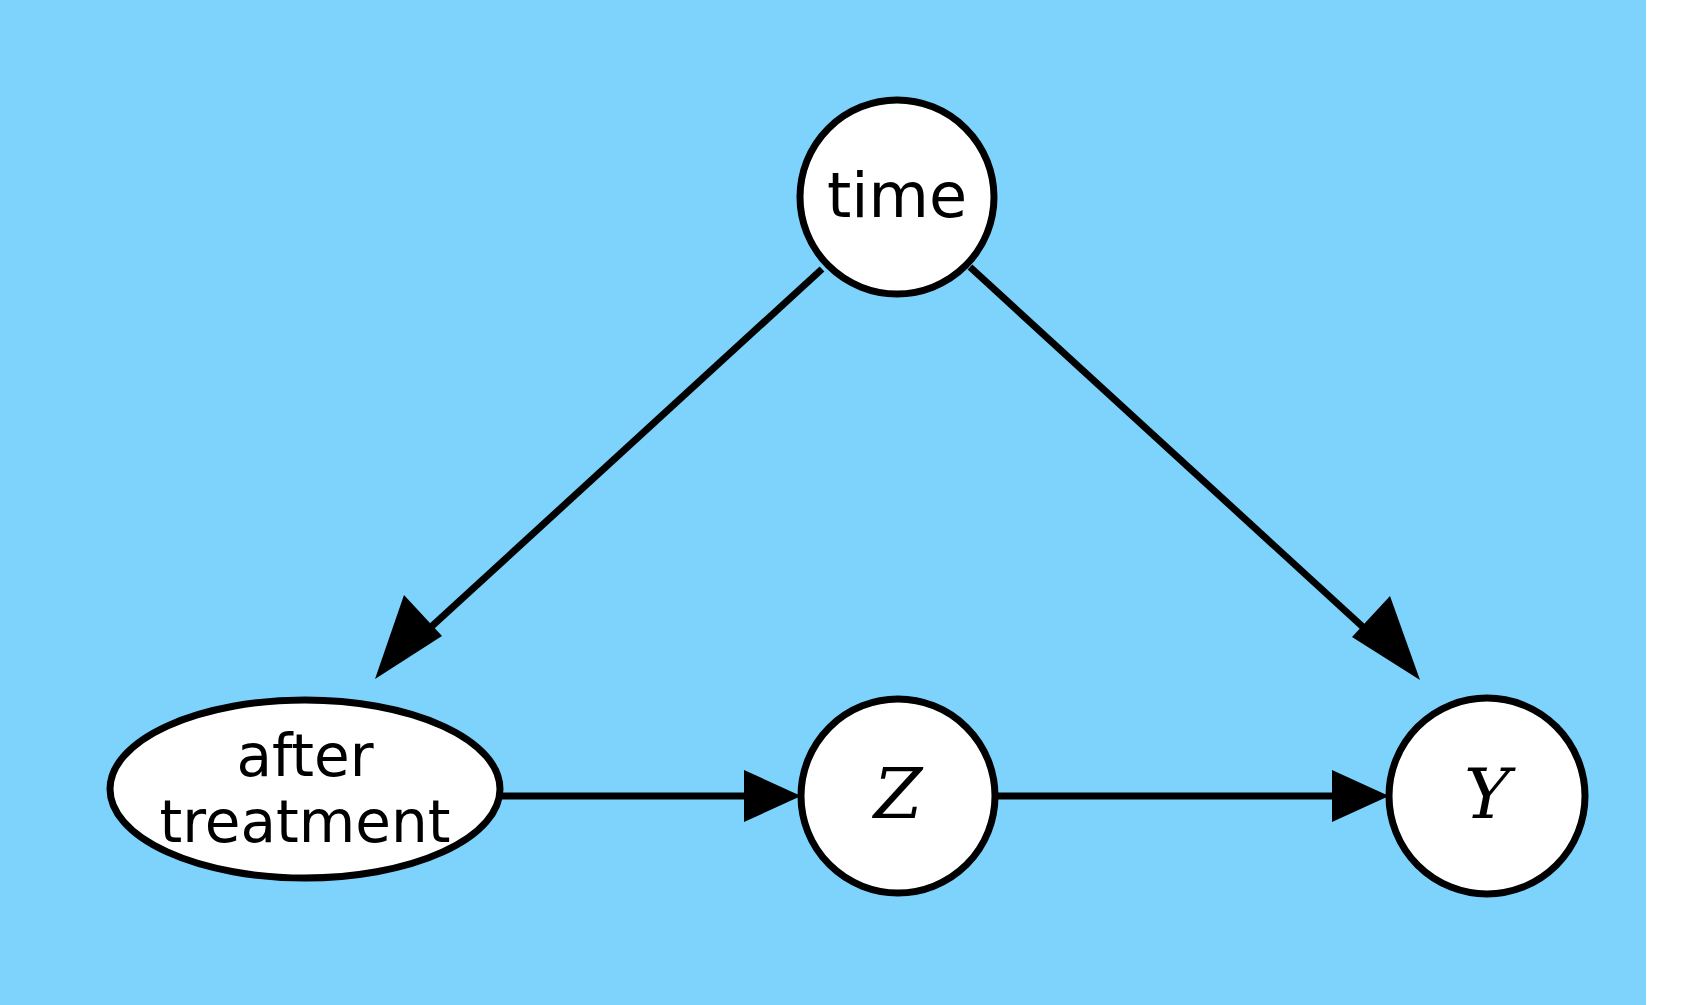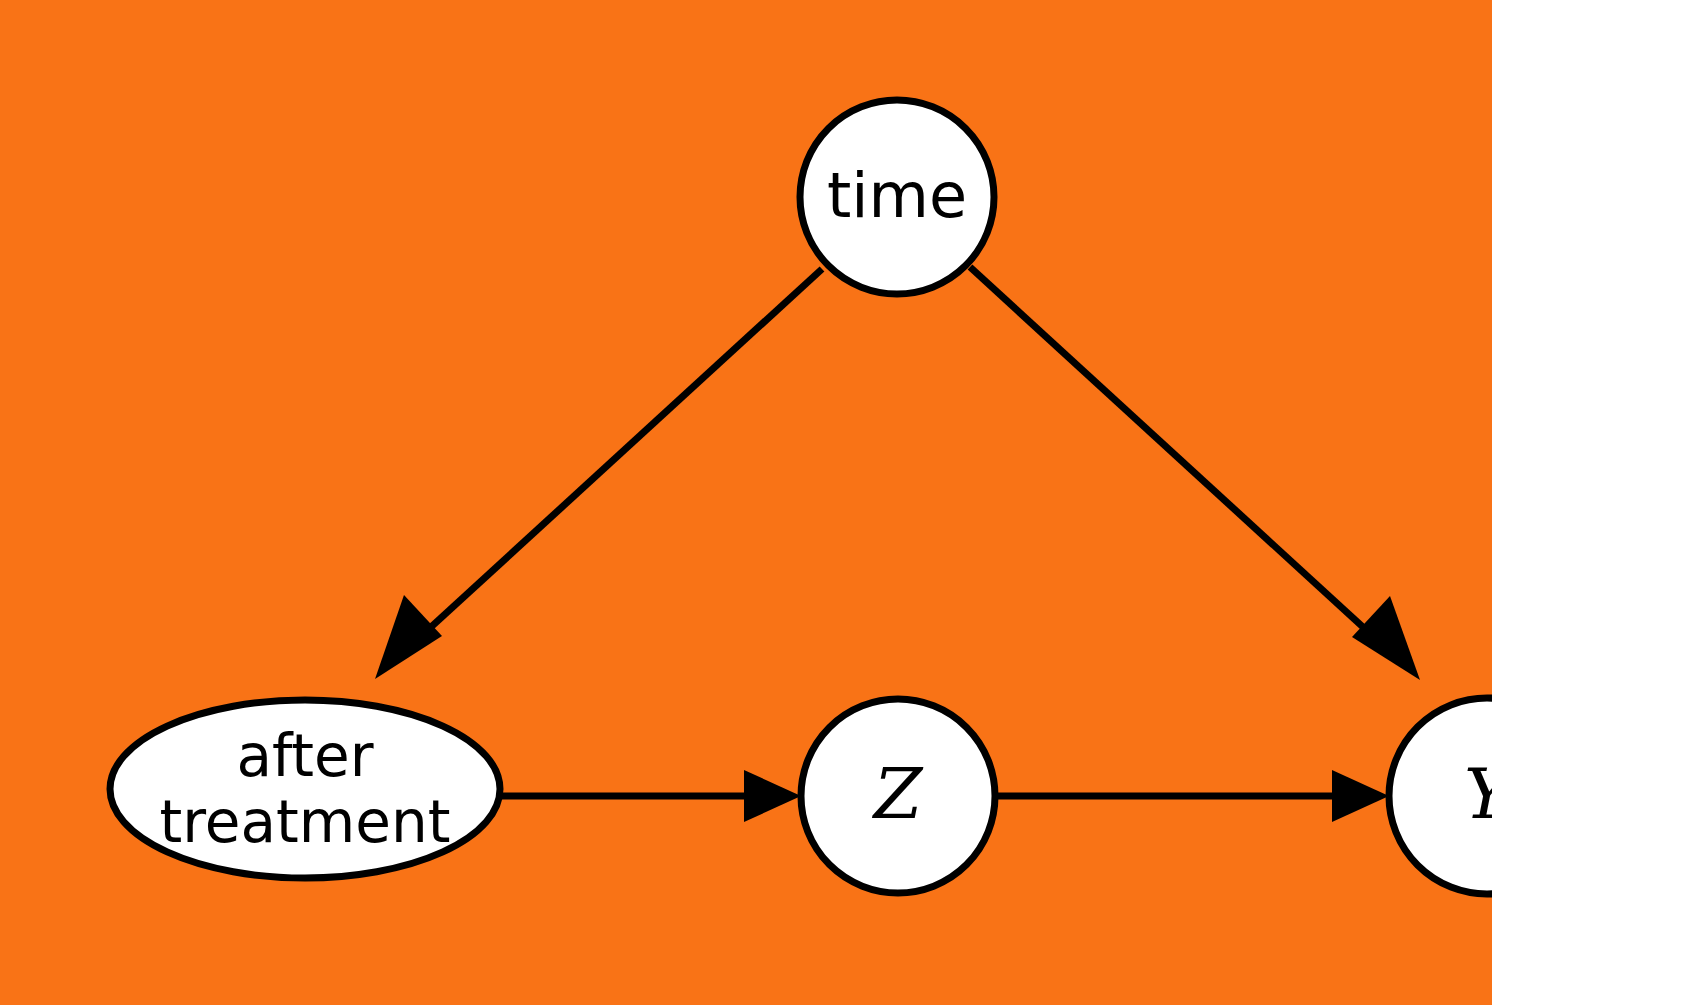--- a/index.html
+++ b/index.html
@@ -2,23 +2,23 @@
 <html><head>
 <meta charset="utf-8">
 <style>
   html, body {
     margin: 0;
     padding: 0;
     background: #ffffff;
   }
   #canvas-wrap {
     position: relative;
-    width: 1492px;
+    width: 1646px;
     height: 1005px;
-    background: #f97316;
+    background: #7dd3fc;
     overflow: hidden;
   }
   svg#dag {
     display: block;
     width: 1694px;
     height: 1005px;
   }
   .node-shape {
     fill: #ffffff;
     stroke: #000000;

